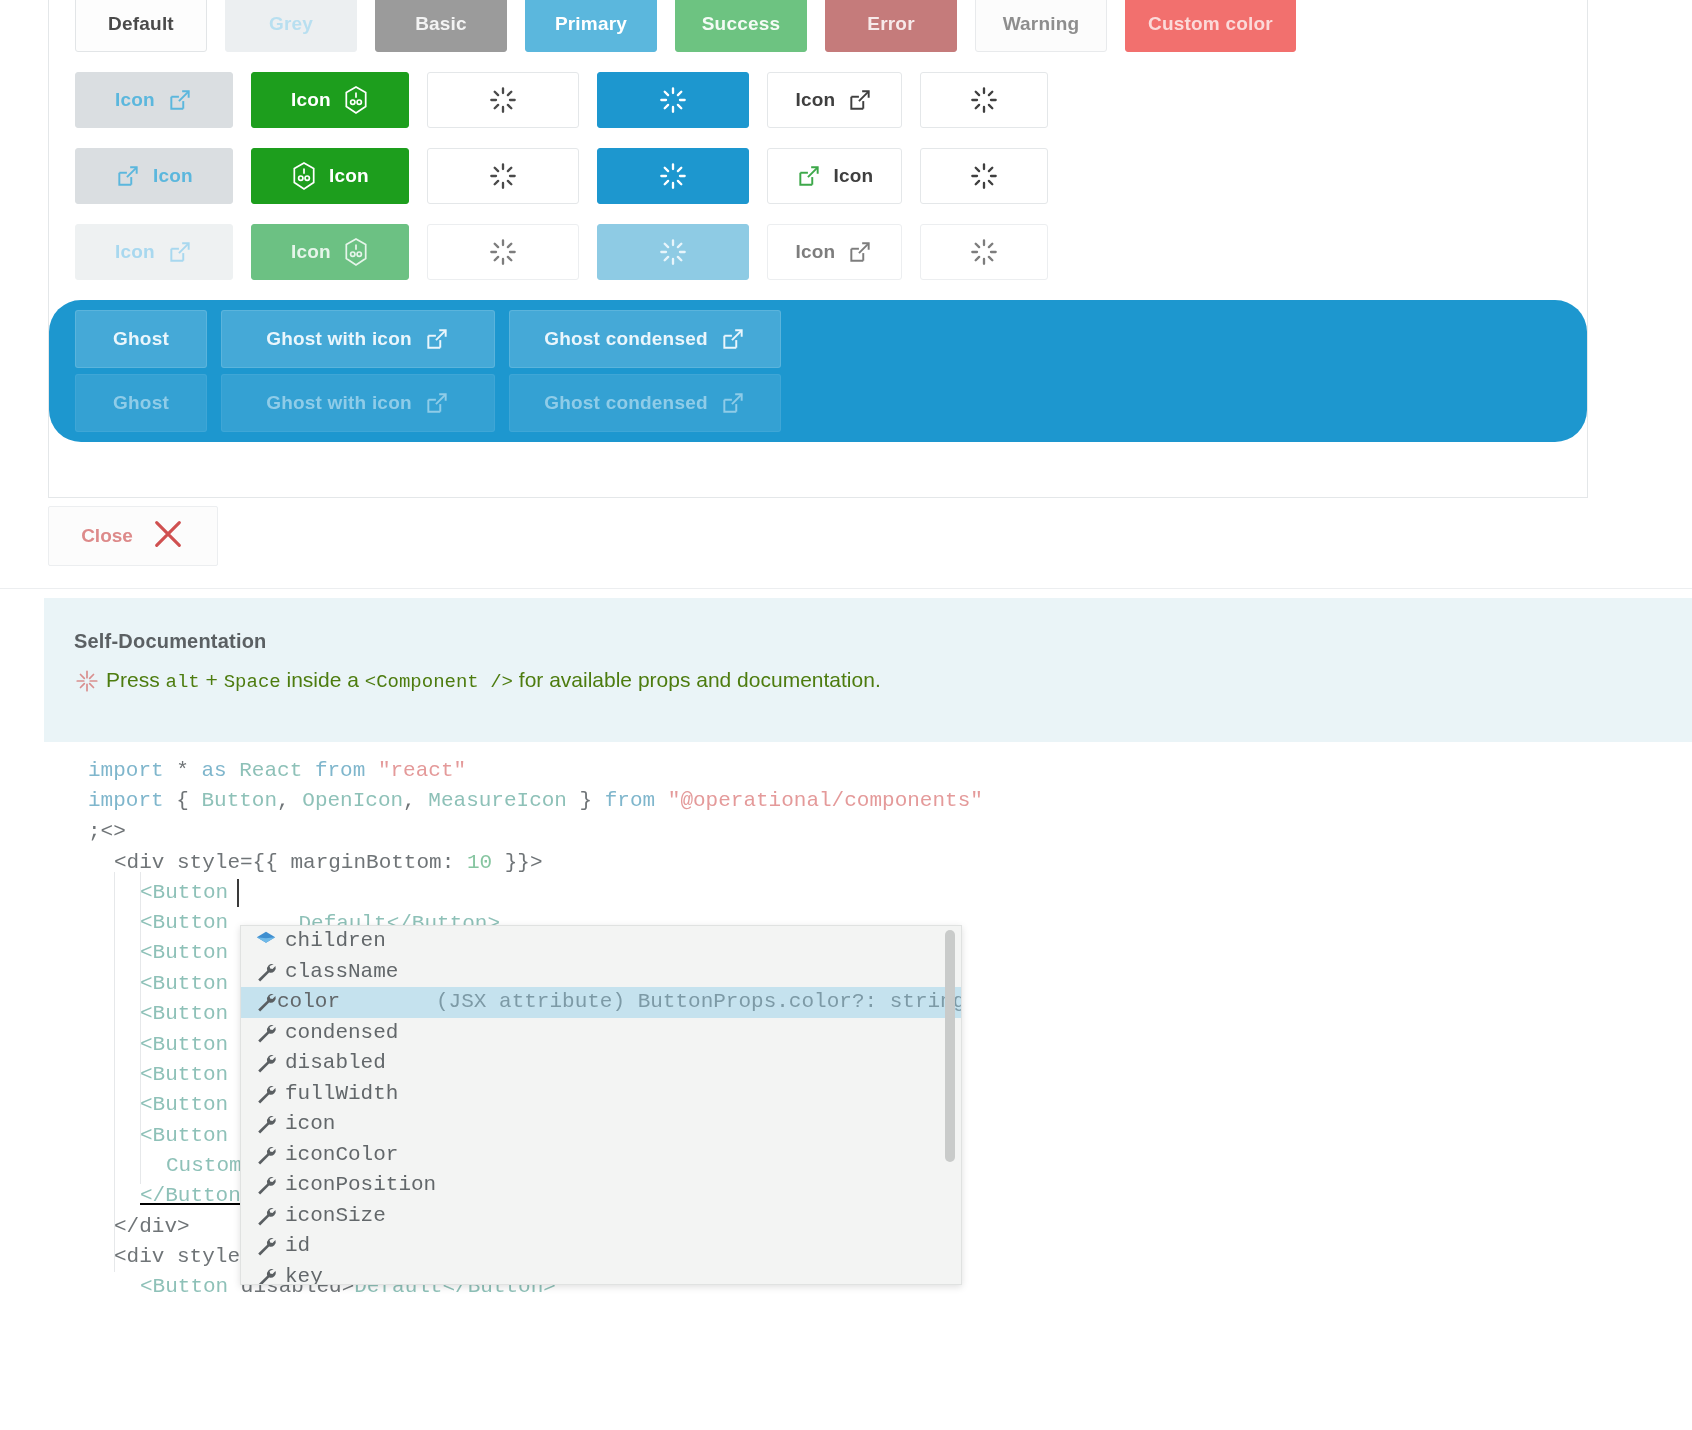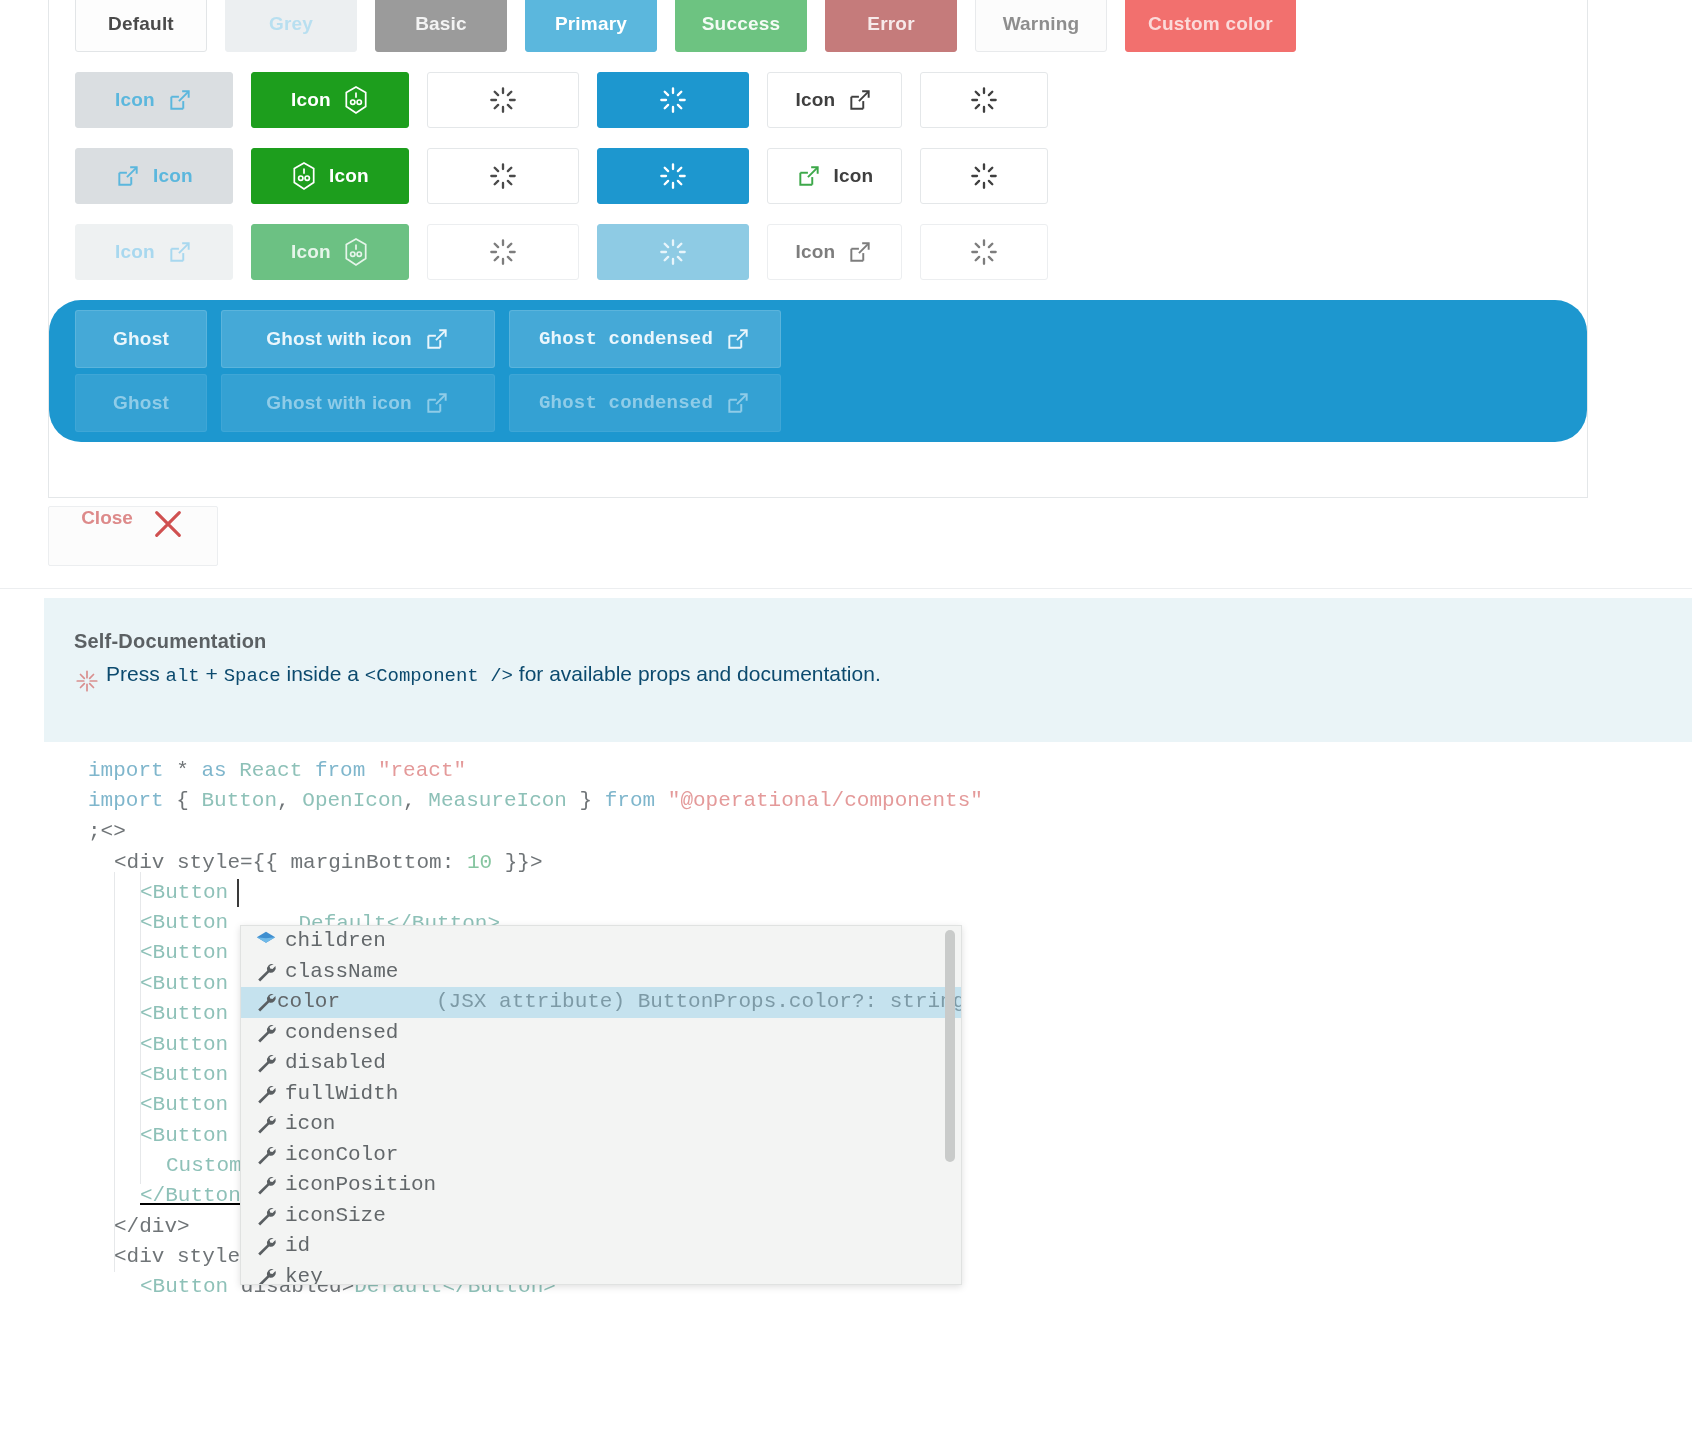--- a/index.html
+++ b/index.html
@@ -77,55 +77,55 @@
   }
   .ghost-row { display:flex; align-items:center; gap:14px; padding-left:26px; }
   .ghost-row + .ghost-row { margin-top:6px; }
   .btn-ghost {
     background:rgba(255,255,255,0.18);
     border:1px solid rgba(255,255,255,0.12);
     color:#eaf6fc;
     height:58px;
   }
   .btn-ghost.wide { min-width:274px; }
-  .btn-ghost.wide2{ min-width:272px;font-family:Liberation Mono, monospace; }
+  .btn-ghost.wide2{ min-width:272px; }
   .btn-ghost-d {
     background:rgba(255,255,255,0.10);
     border:1px solid rgba(255,255,255,0.06);
     color:#8fcce8;
   }
 
   
   .close-wrap {
     position:absolute; left:48px; top:506px;
     width:170px; height:60px;
     background:#fcfcfc; border:1px solid #eceef0;
-    display:flex; align-items:flex-start; justify-content:center; gap:18px;
+    display:flex; align-items:center; justify-content:center; gap:18px;
     border-radius:2px;
   }
   .close-label { color:#dd8a8a; font-size:19px; font-weight:700; }
 
   
   .hr-light { position:absolute; left:0; top:588px; width:1692px; height:1px; background:#eceef0; }
 
   
   .selfdoc {
     position:absolute; left:44px; top:598px;
     width:1648px; height:144px;
     background:#eaf4f7;
     text-decoration:underline;
   }
   .selfdoc-title {
     position:absolute; left:30px; top:32px;
     font-size:20px; font-weight:700; color:#5b6063;
     letter-spacing:.2px;
   }
   .selfdoc-text {
-    position:absolute; left:62px; top:64px;
-    font-size:21px; color:#0c4a6e; white-space:nowrap;
+    position:absolute; left:62px; top:70px;
+    font-size:21px; color:#4d7c0f; white-space:nowrap;
   }
   .selfdoc-text .mono { font-family:"Liberation Mono", monospace; font-size:19px; }
   .spark { position:absolute; left:30px; top:70px; width:26px; height:26px; color:#d98f8f; }
 
   
   .editor {
     position:absolute; left:0; top:748px;
     width:1664px; height:682px;
     background:#ffffff;
     font-family:"Liberation Mono", monospace;

